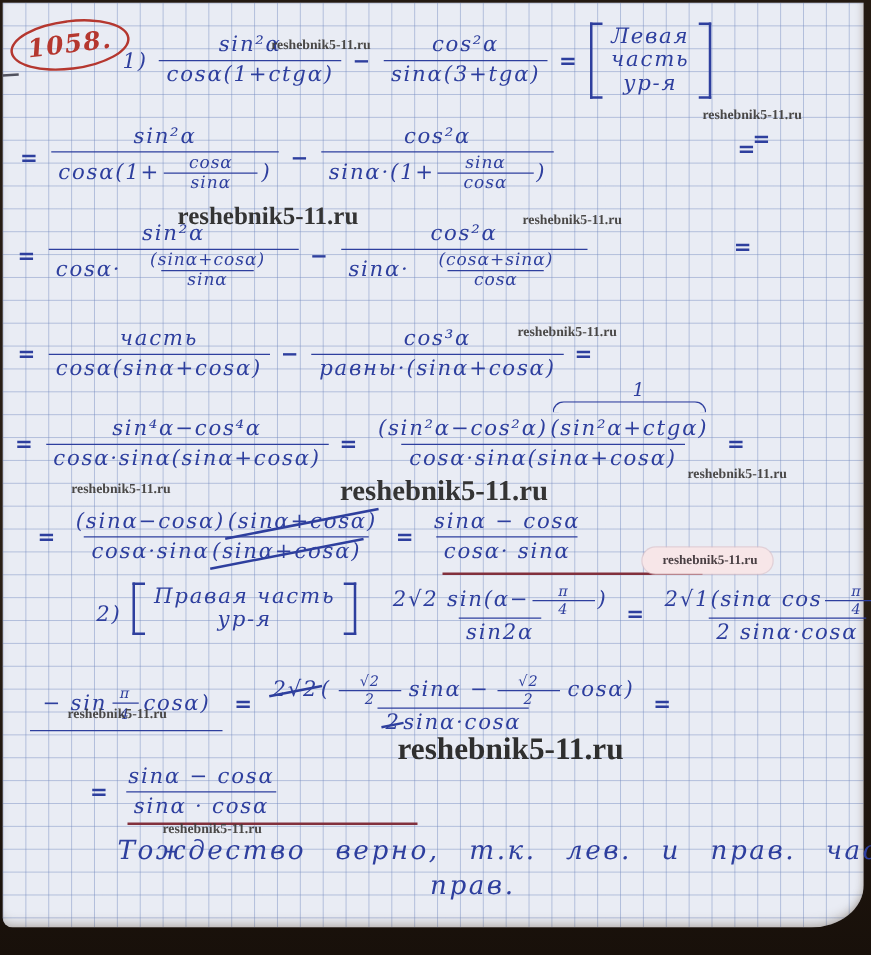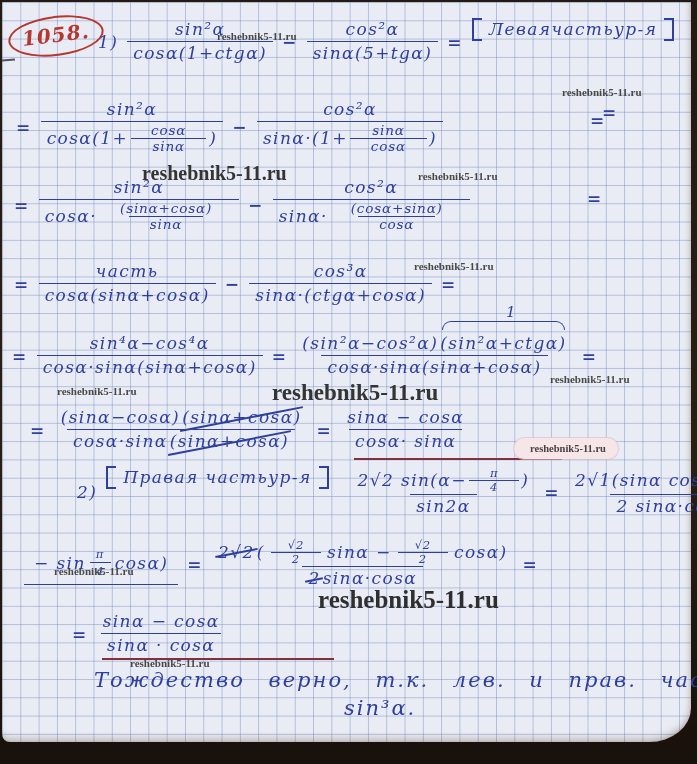--- a/index.html
+++ b/index.html
@@ -35,21 +35,21 @@
   .circ{
     position:absolute;left:6px;top:14px;color:#b5372f;
     border:2.6px solid #b5372f;border-radius:50%;
     padding:5px 12px 7px 12px;font-size:20px;font-weight:bold;font-style:italic;
     transform:rotate(-7deg);letter-spacing:1px;
   }
   .brk{display:inline-flex;align-items:stretch;align-self:flex-start;}
   .brk-l,.brk-r{width:8px;border:2.2px solid #2e3f9e;}
   .brk-l{border-right:none;}
   .brk-r{border-left:none;}
-  .brk-c{padding:2px 7px;display:flex;flex-direction:row;align-items:center;line-height:1.12;text-align:center;}
+  .brk-c{padding:2px 7px;display:flex;flex-direction:column;align-items:center;line-height:1.12;text-align:center;}
   .x{position:relative;}
   .x::after{
     content:"";position:absolute;left:-3px;right:-3px;top:50%;
     border-top:2px solid #2e3f9e;transform:rotate(-11deg);
   }
   .anno{position:relative;}
   .ob{position:absolute;left:2px;right:2px;top:-12px;height:8px;
       border:1.7px solid #2e3f9e;border-bottom:none;border-radius:12px 12px 0 0;}
   .ob-one{position:absolute;top:-30px;left:52%;font-size:15px;font-style:italic;color:#2e3f9e;}
   .lead-bar{border-bottom:1.8px solid #2e3f9e;padding:2px 10px 4px 10px;display:inline-flex;align-items:center;gap:4px;}
@@ -78,21 +78,21 @@
 
   <div class="ln" style="left:96px;top:16px;">
     <span>1)</span>
     <span class="fr">
       <span class="nu">sin²α</span>
       <span class="de">cosα(1+ctgα)</span>
     </span>
     <span class="sign">−</span>
     <span class="fr">
       <span class="nu">cos²α</span>
-      <span class="de">sinα(5+tgα)</span>
+      <span class="de">sinα(3+tgα)</span>
     </span>
     <span class="sign">=</span>
     <span class="brk">
       <span class="brk-l"></span>
       <span class="brk-c">
         <span>Левая</span>
         <span>часть</span>
         <span>ур-я</span>
       </span>
       <span class="brk-r"></span>
@@ -162,21 +162,21 @@
 
   <div class="ln" style="left:12px;top:258px;">
     <span class="sign">=</span>
     <span class="fr">
       <span class="nu">часть</span>
       <span class="de">cosα(sinα+cosα)</span>
     </span>
     <span class="sign">−</span>
     <span class="fr">
       <span class="nu">cos³α</span>
-      <span class="de">sinα·(ctgα+cosα)</span>
+      <span class="de">равны·(sinα+cosα)</span>
     </span>
     <span class="sign">=</span>
   </div>
 
   <div class="ln" style="left:10px;top:330px;">
     <span class="sign">=</span>
     <span class="fr">
       <span class="nu">sin⁴α−cos⁴α</span>
       <span class="de">cosα·sinα(sinα+cosα)</span>
     </span>
@@ -289,21 +289,21 @@
       <span class="nu">sinα − cosα</span>
       <span class="de">sinα · cosα</span>
     </span>
   </div>
   <div class="redline" style="left:100px;top:656px;width:232px;"></div>
 
   <div class="final" style="left:92px;top:666px;">
     <span>Тождество верно, т.к. лев. и прав. части</span>
   </div>
   <div class="final" style="left:342px;top:694px;">
-    <span>sin³α.</span>
+    <span>прав.</span>
   </div>
 
   <div class="wm s" style="left:215px;top:28px;">reshebnik5-11.ru</div>
   <div class="wm s" style="left:560px;top:84px;">reshebnik5-11.ru</div>
   <div class="wm b1" style="left:140px;top:160px;">reshebnik5-11.ru</div>
   <div class="wm s" style="left:416px;top:168px;">reshebnik5-11.ru</div>
   <div class="wm s" style="left:412px;top:258px;">reshebnik5-11.ru</div>
   <div class="wm s" style="left:55px;top:383px;">reshebnik5-11.ru</div>
   <div class="wm b2" style="left:270px;top:378px;">reshebnik5-11.ru</div>
   <div class="wm s" style="left:548px;top:371px;">reshebnik5-11.ru</div>

